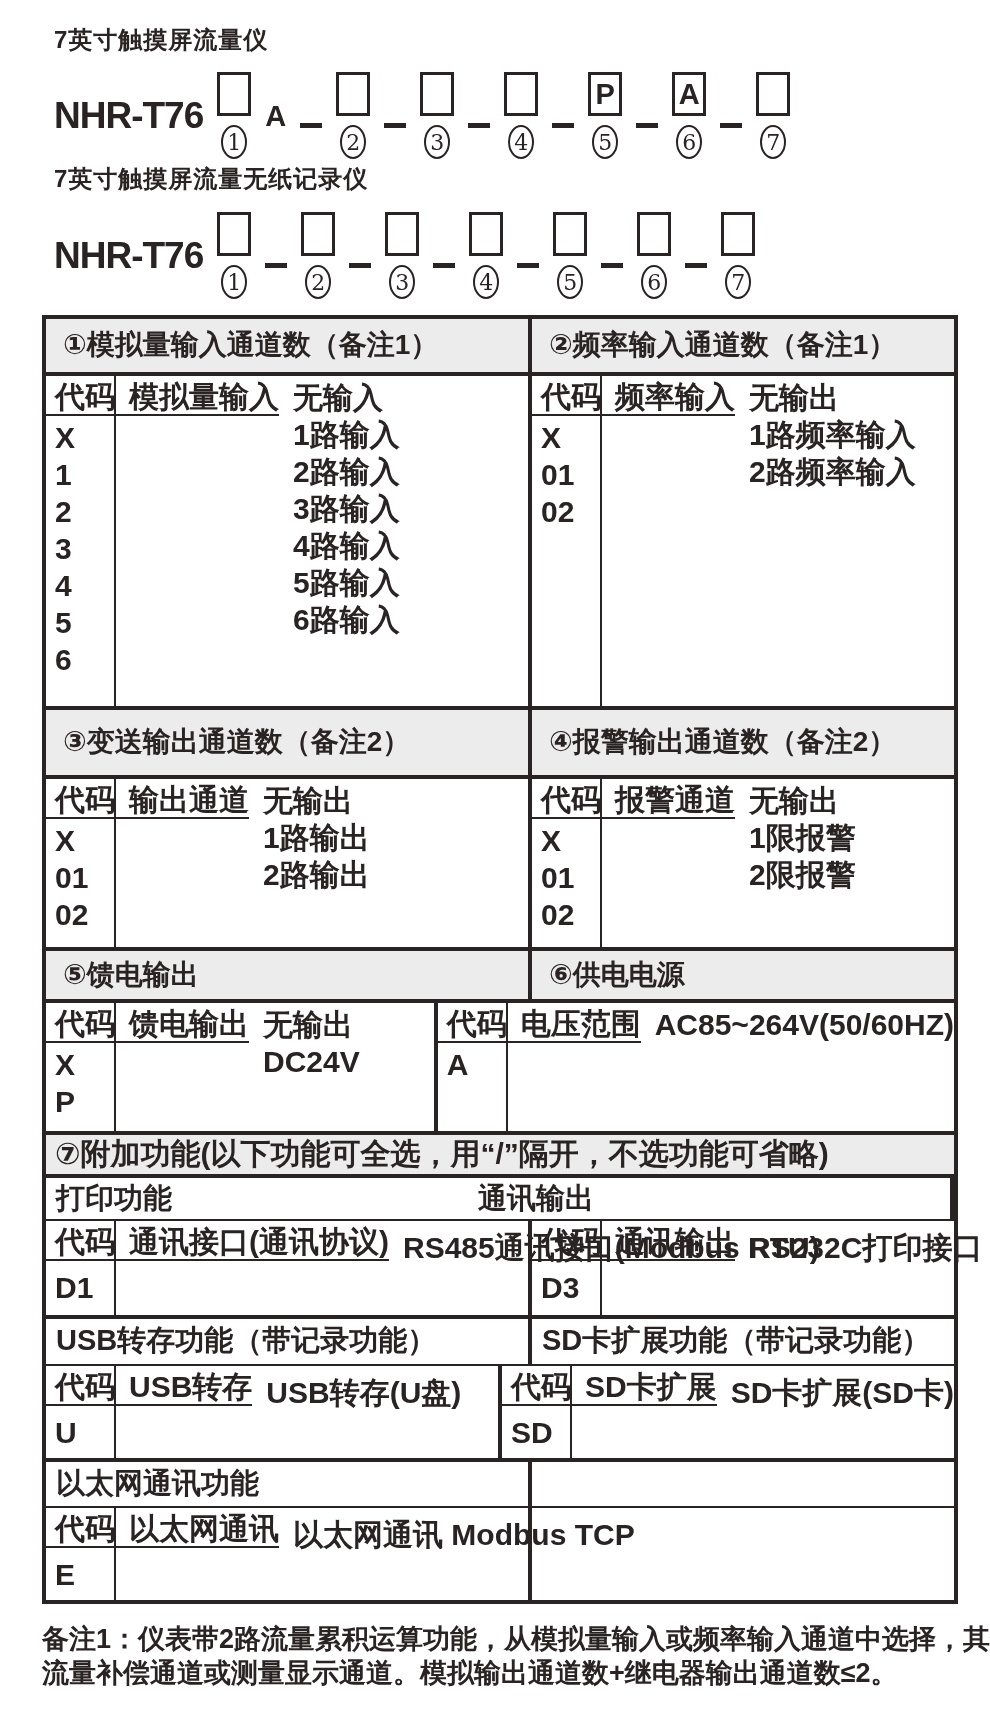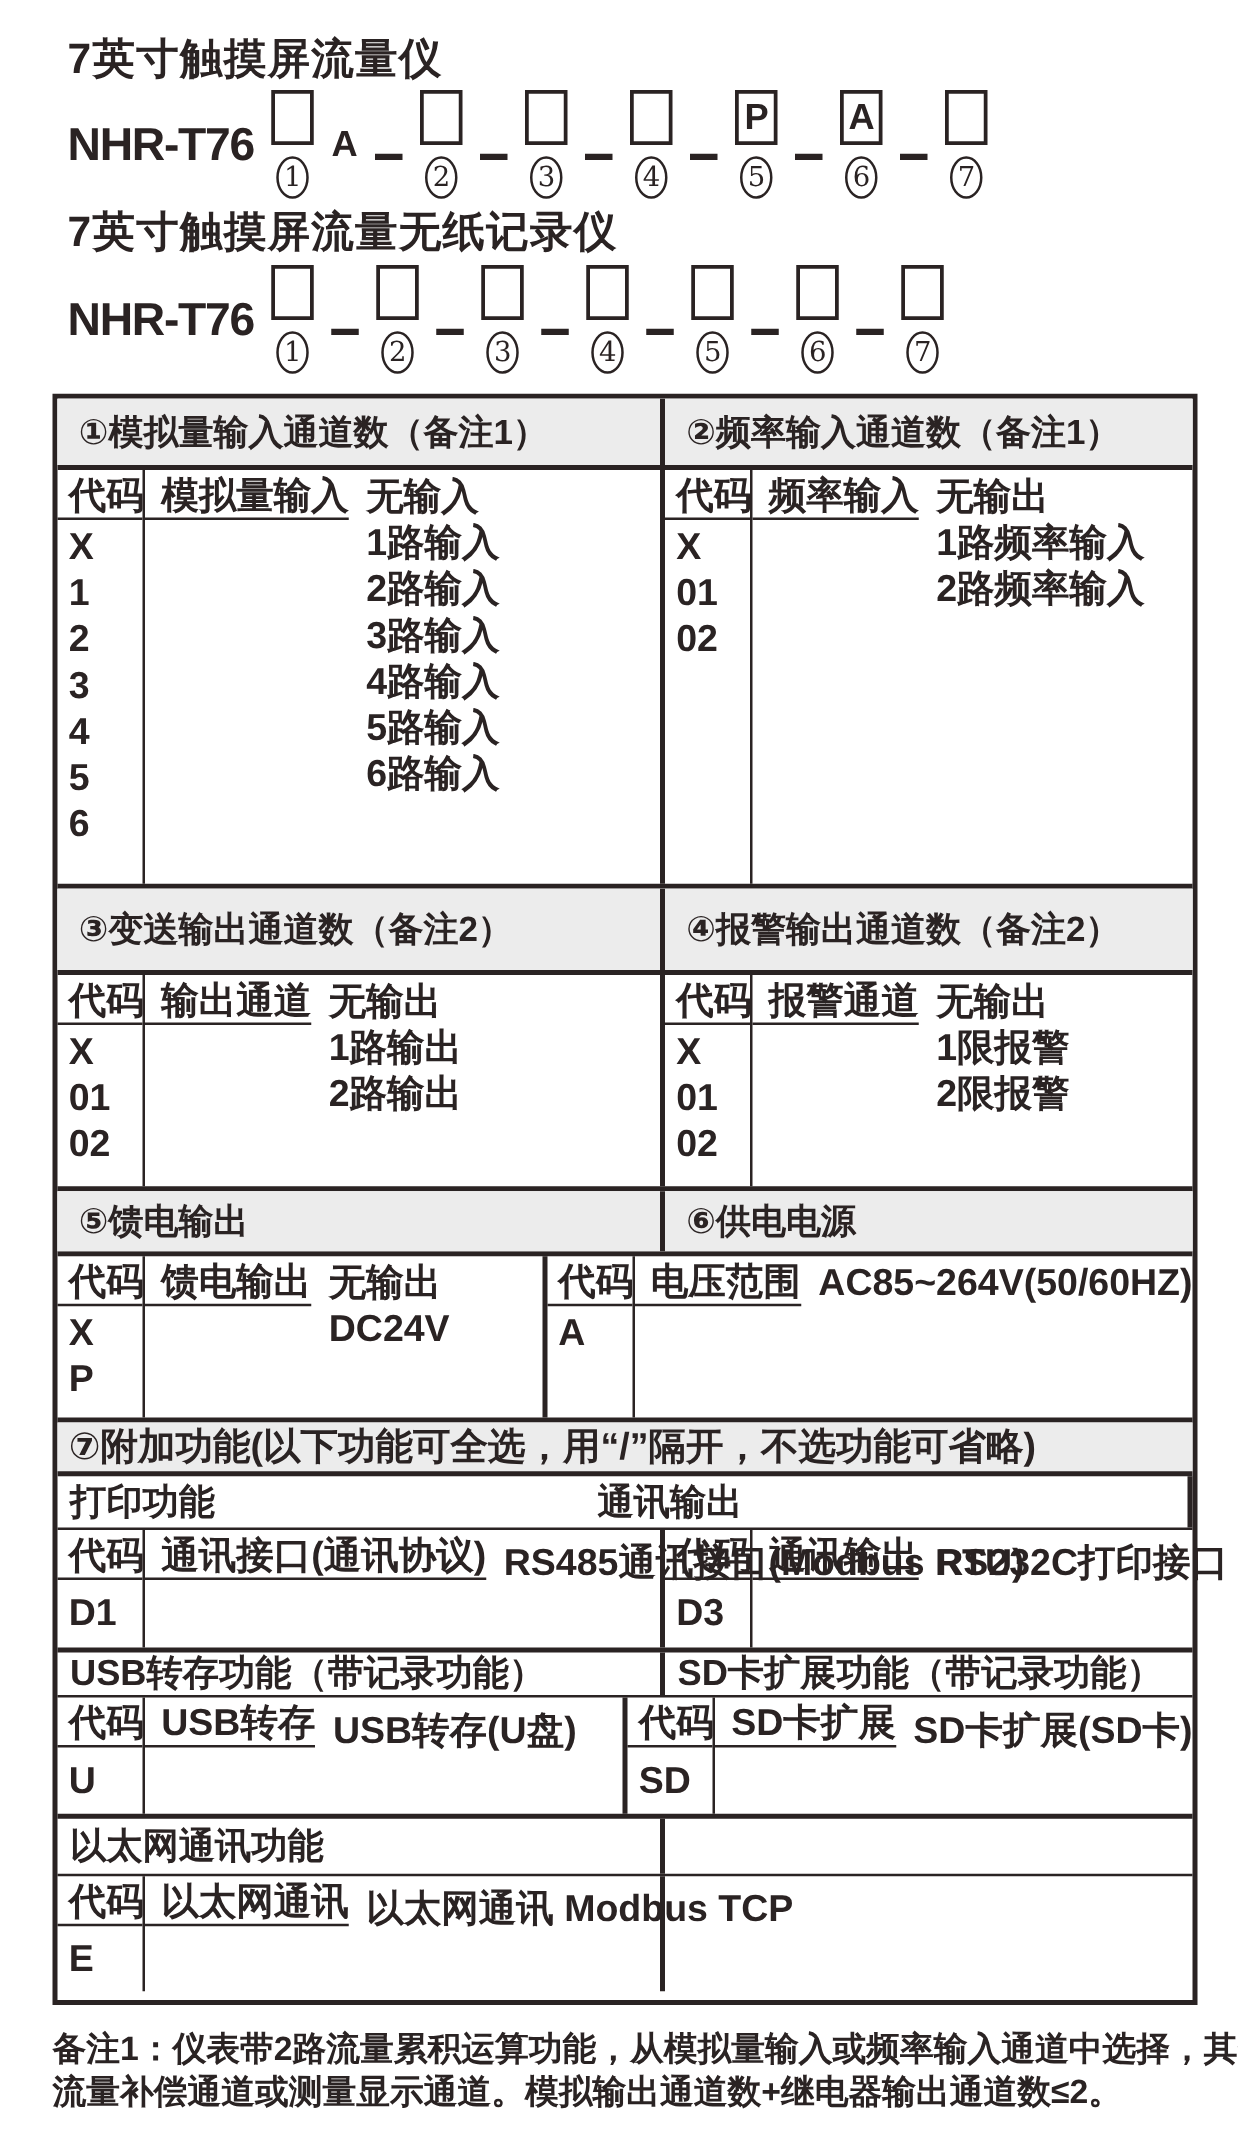--- a/index.html
+++ b/index.html
@@ -1,20 +1,20 @@
 <!DOCTYPE html>
 <html><head>
 <meta charset="utf-8">
 <style>
   *{box-sizing:border-box;margin:0;padding:0}
   html,body{background:#ffffff}
   body{font-family:"Liberation Sans","DejaVu Sans",sans-serif}
   .sheet{position:relative;width:990px;height:1716px;background:#fff;color:#2a2323;overflow:hidden}
 
-  .ptitle{position:absolute;left:54px;font-size:34px;font-weight:600;letter-spacing:1px;white-space:nowrap}
+  .ptitle{position:absolute;left:54px;font-size:24px;font-weight:600;letter-spacing:1px;white-space:nowrap}
   #title1{top:24px}
   #title2{top:163px}
 
   .modelline{position:absolute;left:54px;display:flex;align-items:center;column-gap:14px}
   #model1{top:72px}
   #model2{top:212px}
   .mprefix{font-size:37px;font-weight:700;line-height:44px;letter-spacing:-1px;white-space:nowrap}
   .slot{display:flex;flex-direction:column;align-items:center}
   .mbox{width:34px;height:44px;border:3px solid #2a2323;display:flex;align-items:center;justify-content:center;font-size:29px;font-weight:700}
   .circ{margin-top:9px;width:26px;height:34px;border:2px solid #2a2323;border-radius:50%;display:flex;align-items:center;justify-content:center;font-family:"DejaVu Serif","Liberation Serif",serif;font-size:22px;font-weight:500}
@@ -44,21 +44,21 @@
 
   #bandA{height:57px}
   #contentA{height:335px}
   #bandB{height:69px}
   #contentB{height:173px}
   #bandC{height:52px}
   #contentC{height:133px}
   #band7{height:43px;background:#ececec;border-bottom:4px solid #2a2323;display:flex;align-items:center;padding-left:9px;font-size:30px;font-weight:700;white-space:nowrap}
   #subband1{height:43px}
   #content71{height:98px}
-  #subband2{height:36px}
+  #subband2{height:47px}
   #content72{height:97px}
   #subband3{height:46px}
   #content73{height:92px;border-bottom:none}
 
   .notes{position:absolute;left:42px;top:1622px;font-size:27px;font-weight:600;line-height:34px}
   .notes div{white-space:nowrap}
 </style>
 </head>
 <body>
 

